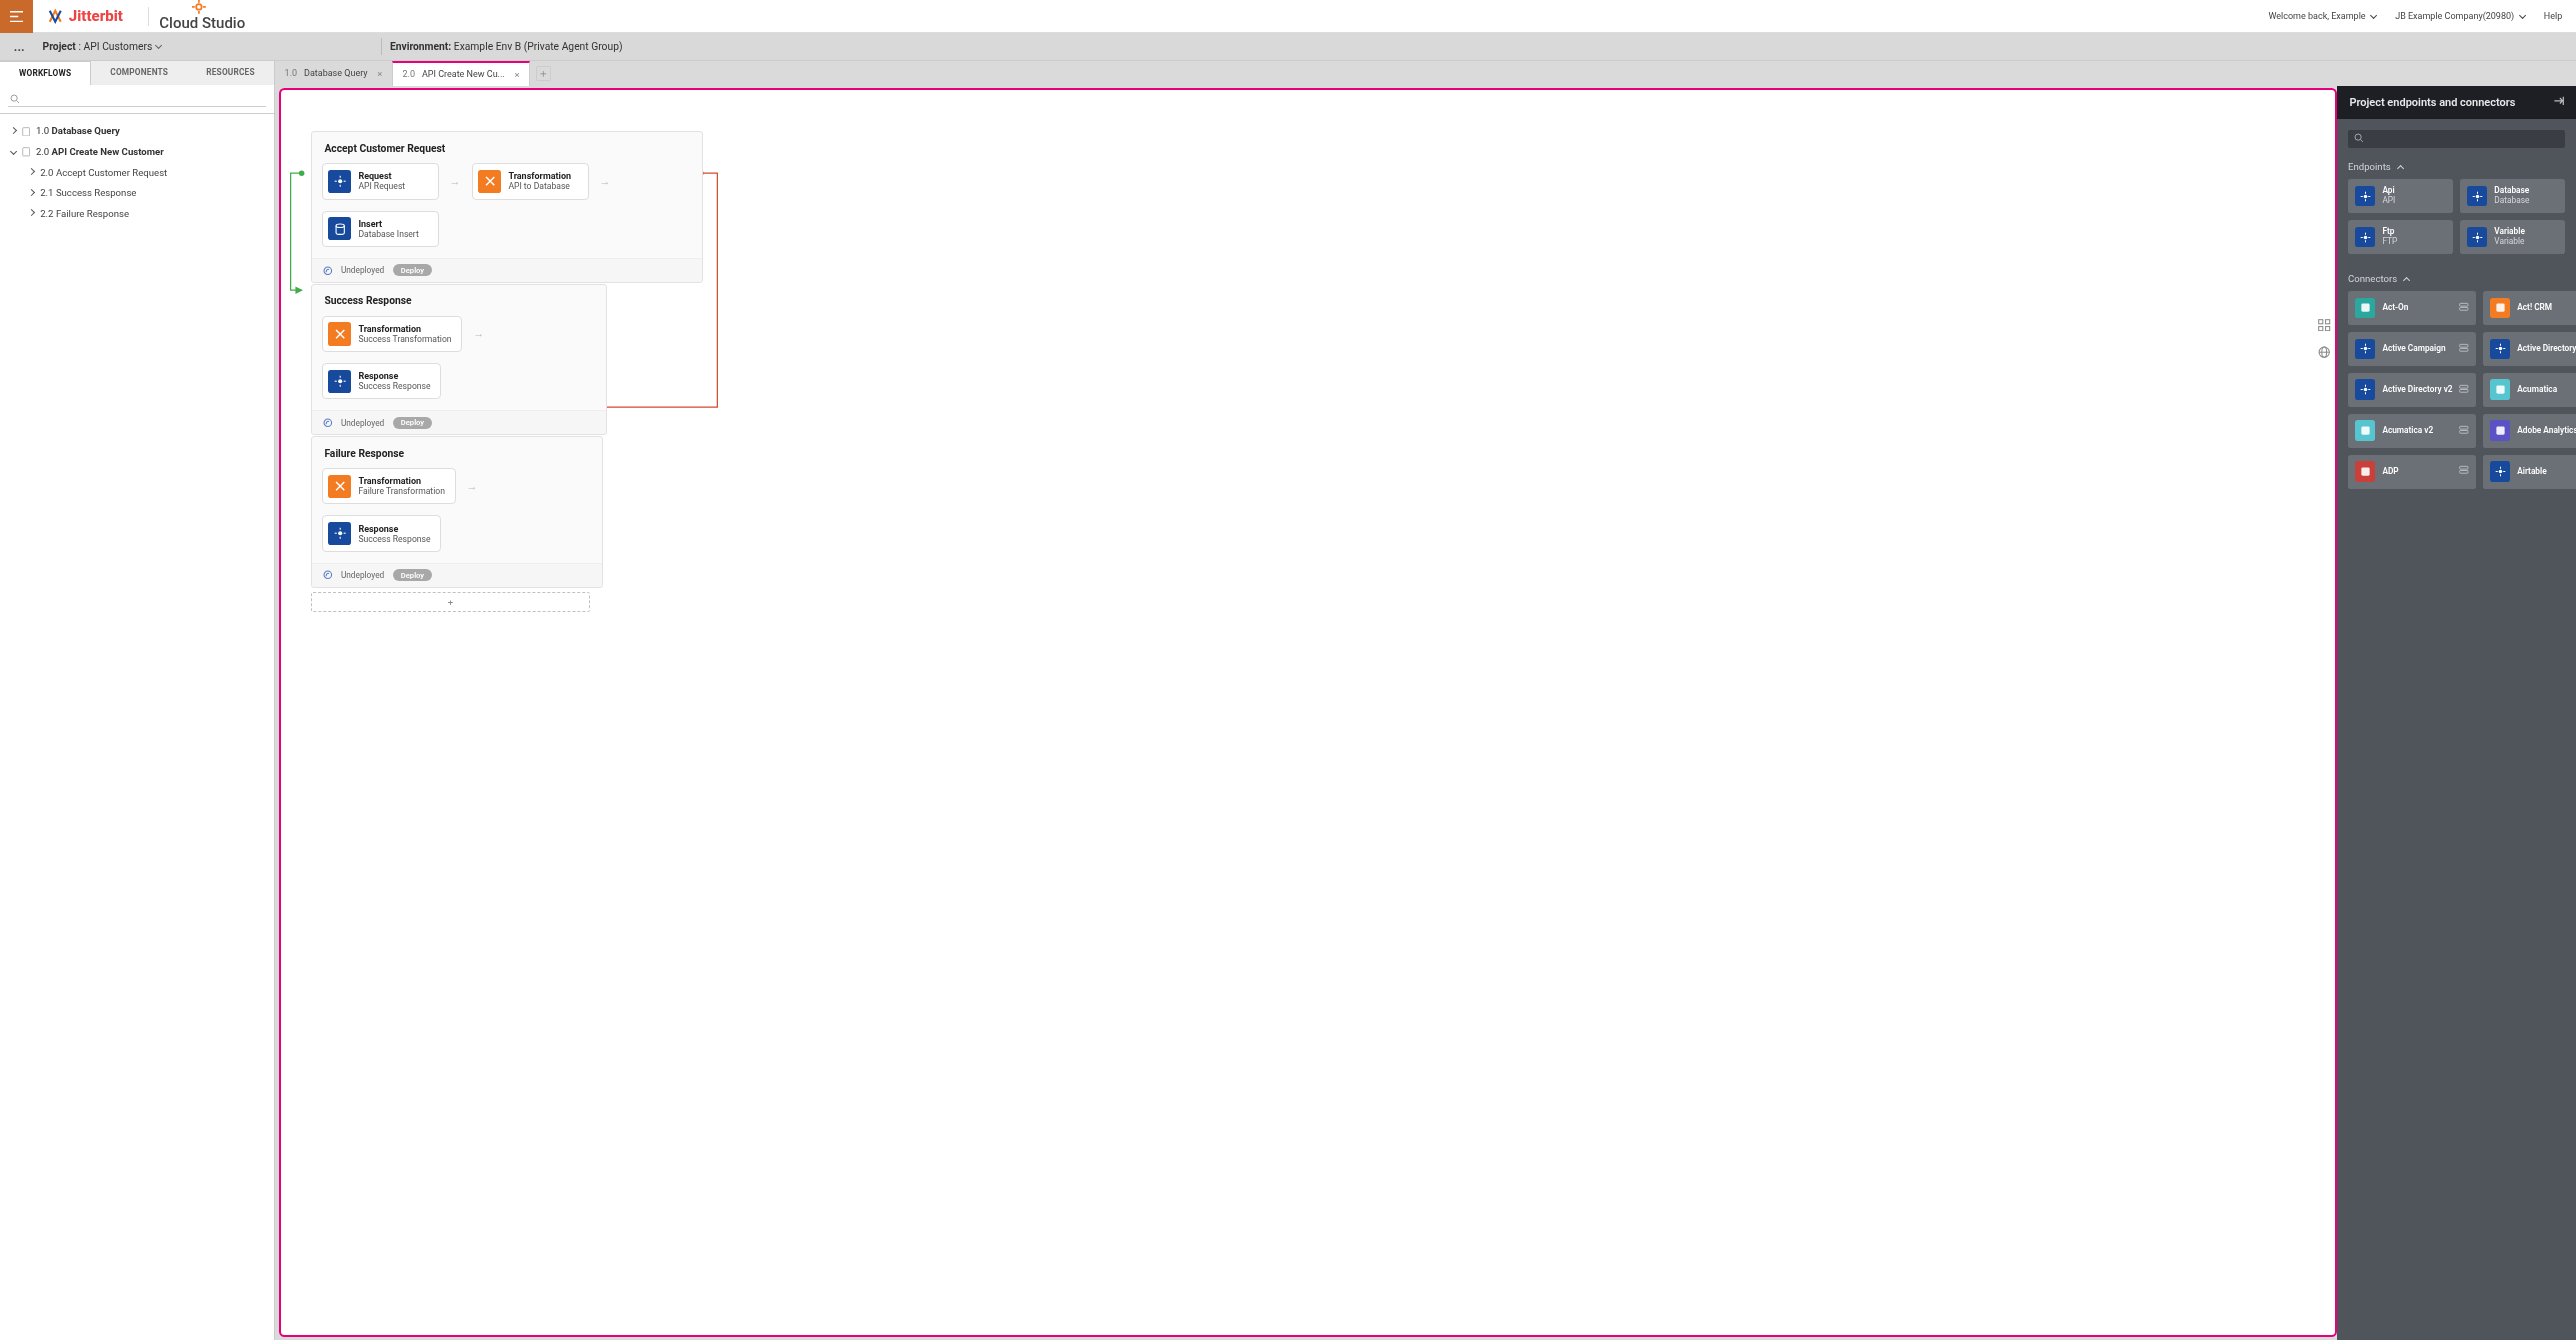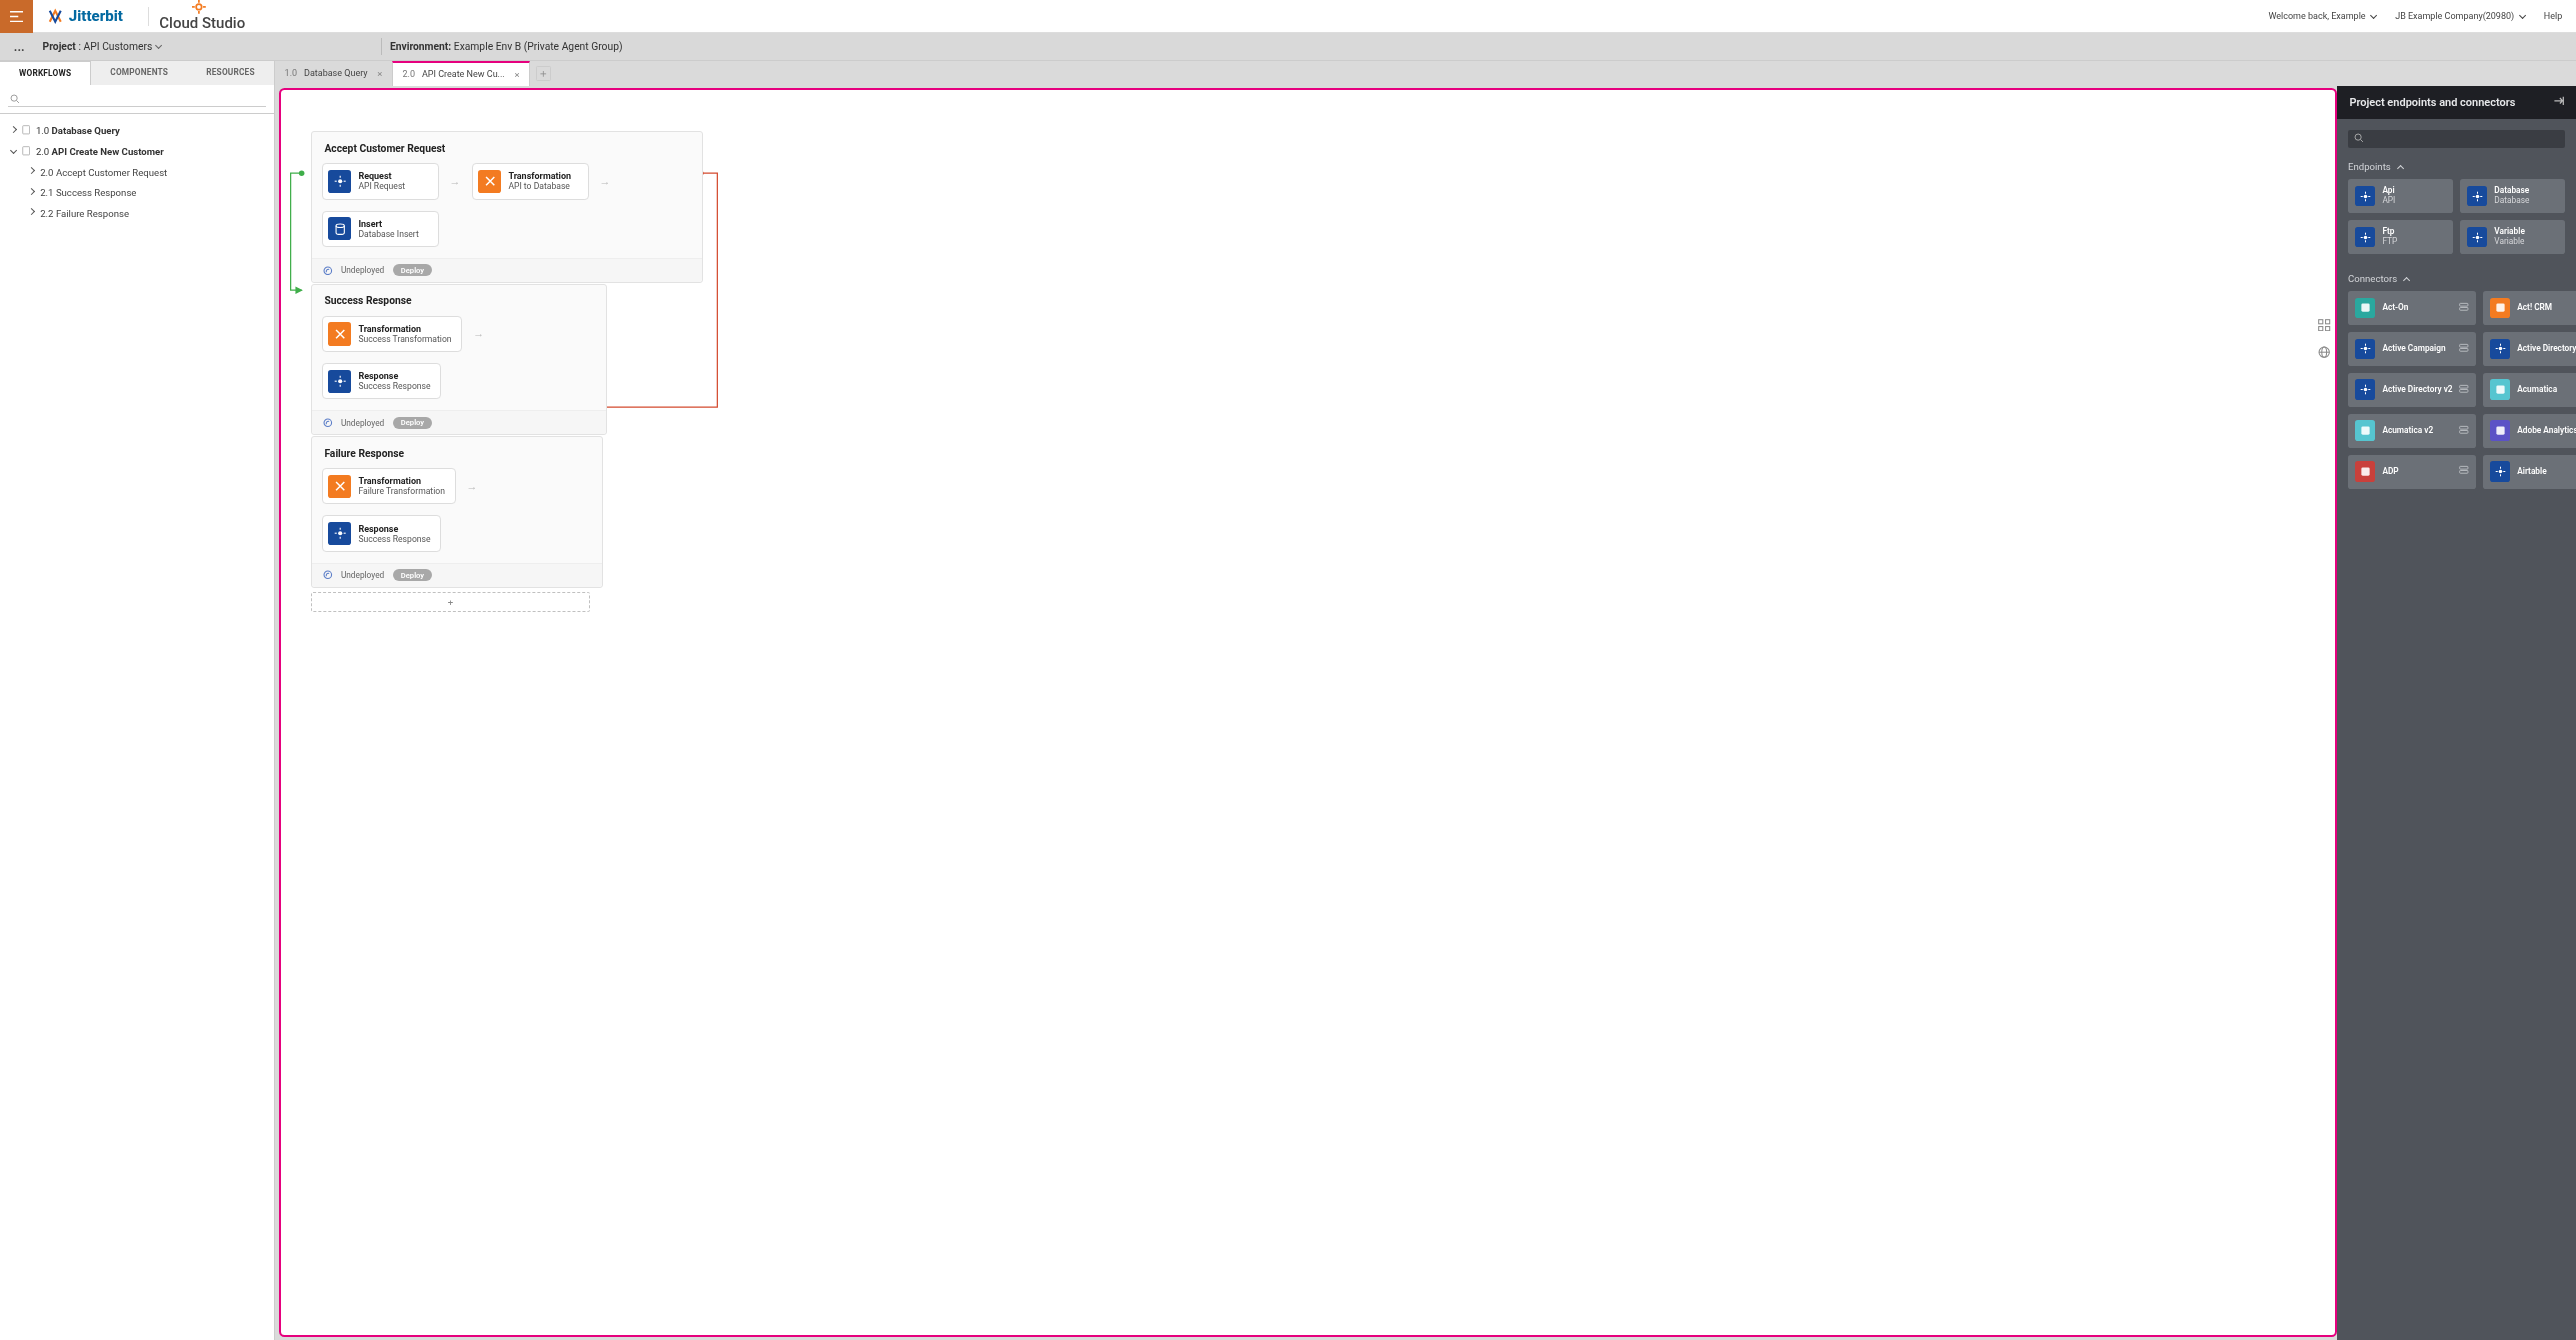--- a/index.html
+++ b/index.html
@@ -2,21 +2,21 @@
 <html style="font-size:11px"><head>
 <meta charset="utf-8">
 <style>
 * { box-sizing: border-box; margin: 0; padding: 0; font-family: -apple-system, BlinkMacSystemFont, 'Segoe UI', Roboto, Arial, sans-serif; }
 html, body { width: 100%; height: 100%; background: #dadada; overflow: hidden; }
 
 
 .topbar { height: 33px; background: #fff; display: flex; align-items: center; border-bottom: 0.7px solid #ddd; }
 .topbar-left { display: flex; align-items: center; }
 .hamburger { width: 33px; height: 33px; background: #c96a2a; display: flex; align-items: center; justify-content: center; }
-.logo-block { display: flex; align-items: center; padding: 0 13.8px; font-size: 15px; font-weight: 800; color: #0369a1; }
+.logo-block { display: flex; align-items: center; padding: 0 13.8px; font-size: 15px; font-weight: 800; color: #ef4444; }
 .logo-mark { margin-right: 5.5px; }
 .divider-v { width: 0.7px; height: 19px; background: #ddd; margin: 0 11px; }
 .studio-block { display: flex; align-items: center; font-size: 15px; font-weight: 500; color: #444; flex-direction: column; }
 .studio-gear { margin-right: 6.9px; }
 .topbar-right { margin-left: auto; display: flex; align-items: center; gap: 19px; padding-right: 13.8px; font-size: 9px; color: #444; }
 .topbar-right > div { display: flex; align-items: center; gap: 4.1px; cursor: pointer; }
 
 
 .contextbar { height: 27.5px; background: #d9d9d9; display: flex; align-items: center; padding: 0 13.8px; font-size: 10.3px; color: #333; border-bottom: 0.7px solid #ccc; }
 .ctx-ellipsis { font-size: 12.4px; font-weight: bold; color: #444; margin-right: 18px; cursor: pointer; }
@@ -33,21 +33,21 @@
 
 .leftpanel { width: 275px; background: #eee; display: flex; flex-direction: column; border-right: 0.7px solid #ccc; }
 .lefttabs { display: flex; background: #eee; }
 .lefttab { flex: 0 0 auto; padding: 6.9px 19px; font-size: 8.3px; font-weight: 700; color: #666; letter-spacing: 0.2px; cursor: pointer; }
 .lefttab.active { background: #fff; color: #222; border-top: 0.7px solid #ccc; border-right: 0.7px solid #ccc; }
 .searchwrap { padding: 5.5px 8.3px; background: #fff; border-bottom: 0.7px solid #ccc; }
 .searchinput { width: 100%; height: 16.5px; border: none; border-bottom: 0.7px solid #ccc; background: transparent; font-size: 9px; padding-left: 15px; outline: none; }
 .searchwrap-inner { position: relative; }
 .searchwrap-inner .mag { position: absolute; left: 1.4px; top: 2.8px; color: #888; }
 .tree { padding: 6.9px 2.8px; background: #fff; flex: 1; overflow: auto; font-size: 9.6px; color: #333; }
-.tree-row { display: flex; align-items: flex-start; padding: 4.8px 6.9px; gap: 5.5px; cursor: pointer; }
+.tree-row { display: flex; align-items: flex-end; padding: 4.8px 6.9px; gap: 5.5px; cursor: pointer; }
 .tree-row.root { font-weight: 400; }
 .tree-row.root .lbl { color: #333; }
 .tree-row.root .lbl b { font-weight: 700; }
 .tree-row.child { padding-left: 25px; font-size: 9.6px; color: #444; }
 .tree-chevron { width: 6.9px; color: #555; font-size: 8.3px; }
 .tree-icon { color: #888; }
 
 
 .wftabs { position: absolute; top: 0; left: 275px; display: flex; align-items: center; height: 25px; }
 .wftab { display: flex; align-items: center; gap: 6.9px; padding: 0 9.6px; height: 25px; font-size: 9px; color: #444; background: transparent; cursor: pointer; }

